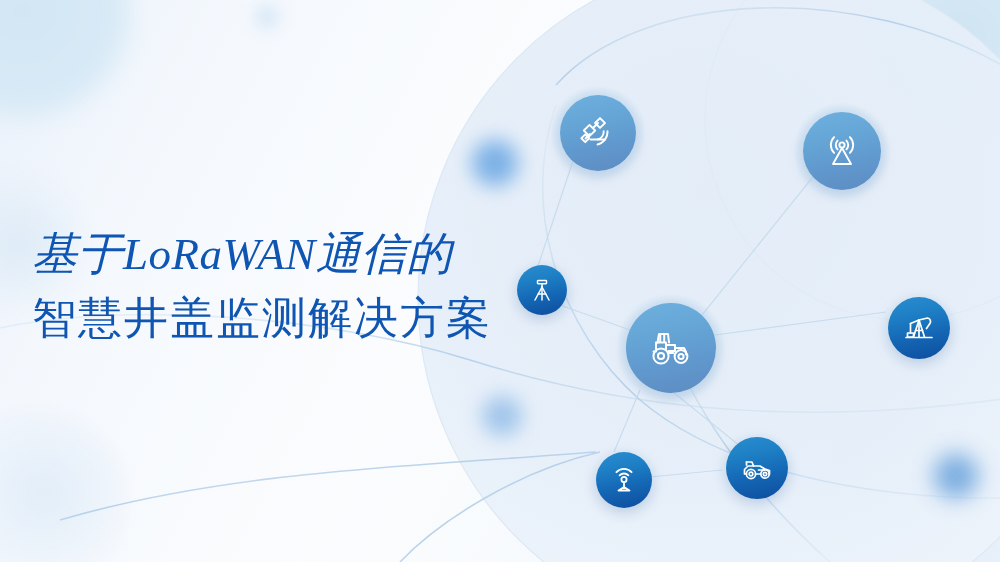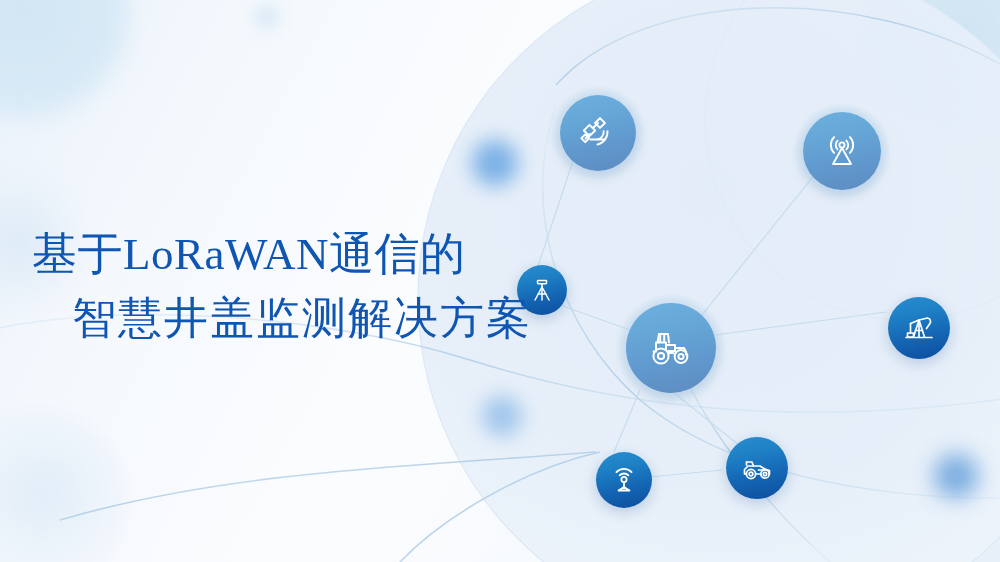--- a/index.html
+++ b/index.html
@@ -88,30 +88,30 @@
     z-index: 6;
   }
   .title-line1 {
     font-family: "Liberation Serif", "DejaVu Serif", serif;
     font-size: 45px;
     line-height: 1.16;
     letter-spacing: 0.5px;
     color: #0f55b2;
     white-space: nowrap;
     margin: 0 0 12px 0;
+    font-style: italic;
   }
   .title-line2 {
     font-family: "Liberation Sans", "DejaVu Sans", sans-serif;
     font-size: 44px;
     line-height: 1.16;
     letter-spacing: 2px;
     color: #0f55b2;
     white-space: nowrap;
     margin: 0;
-    text-align: center;
   }
 
   
   .node {
     position: absolute;
     border-radius: 50%;
     background: linear-gradient(168deg, #2a8ed0 0%, #1d7ec4 32%, #1466b4 62%, #0d4d9d 100%);
     box-shadow: 0 4px 14px rgba(14,70,140,0.22);
     display: flex;
     align-items: center;

